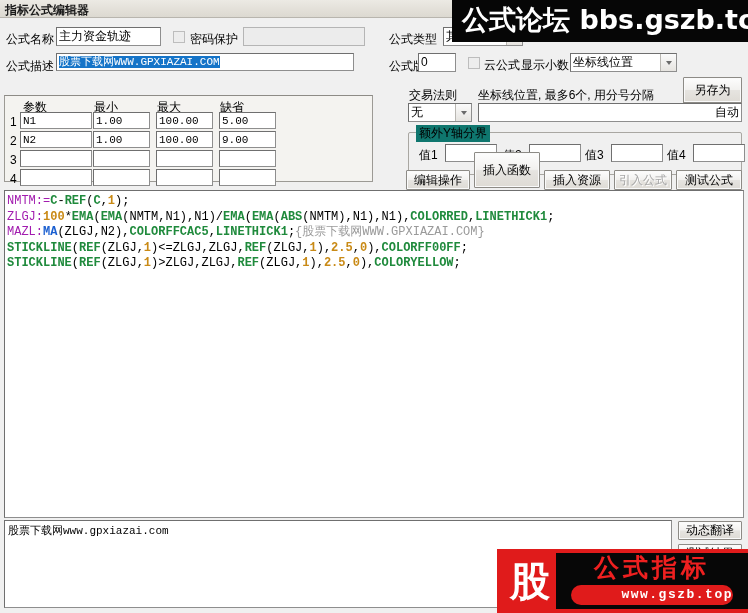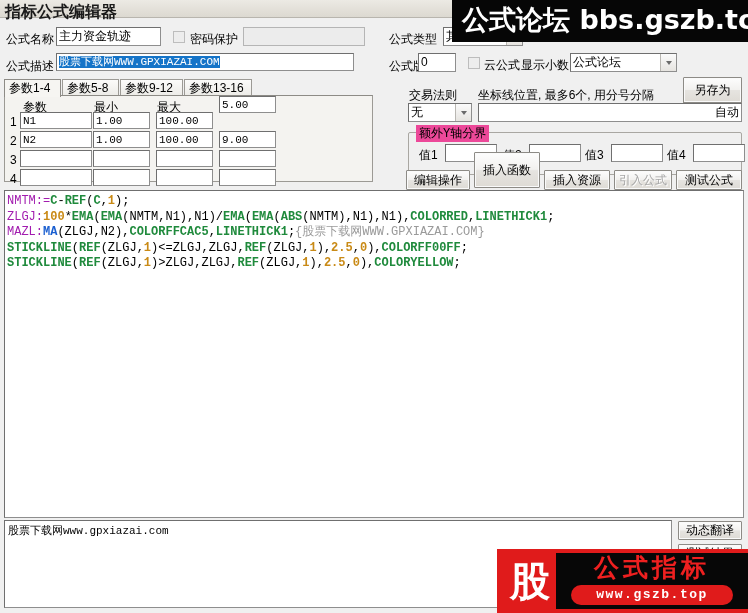--- a/index.html
+++ b/index.html
@@ -13,21 +13,21 @@
   #app{position:relative;width:748px;height:613px;}
 
   
   .titlebar{
     position:absolute;left:0;top:0;width:748px;height:18px;
     background:linear-gradient(to bottom,#eceae4 0%,#e4e1da 50%,#dcd9d1 100%);
     border-bottom:1px solid #b8b5ae;
     box-sizing:border-box;
   }
   .titlebar .t{
-    position:absolute;left:5px;top:2px;font-size:16px;font-weight:bold;color:#1a1a1a;
+    position:absolute;left:5px;top:2px;font-size:12px;font-weight:bold;color:#1a1a1a;
     letter-spacing:0px;
   }
 
   
   .lbl{position:absolute;font-size:12px;color:#000;white-space:nowrap;}
   .tf{
     position:absolute;box-sizing:border-box;background:#fff;
     border:1px solid #8e8e8e;border-top-color:#6f6f6f;border-left-color:#6f6f6f;
     font-family:"Liberation Sans","DejaVu Sans",sans-serif;font-size:12px;color:#000;
     padding:1px 2px;line-height:14px;white-space:nowrap;overflow:hidden;
@@ -79,22 +79,22 @@
     border:1px solid #9c9a95;border-top:1px solid #8d8b86;
   }
   .colhdr{position:absolute;font-size:12px;font-weight:normal;color:#000;}
   .rown{position:absolute;font-size:12px;color:#000;}
 
   
   .grp{
     position:absolute;box-sizing:border-box;border:1px solid #a9a7a2;border-radius:2px;
   }
   .grp > .cap{
-    position:absolute;left:7px;top:-8px;background:#ec4899;padding:0 3px;
-    font-size:12px;color:#000;white-space:nowrap;font-family:Liberation Mono, monospace;
+    position:absolute;left:7px;top:-8px;background:#0f766e;padding:0 3px;
+    font-size:12px;color:#000;white-space:nowrap;
   }
 
   
   .editor{
     position:absolute;left:4px;top:190px;width:740px;height:328px;
     box-sizing:border-box;background:#fff;border:1px solid #8e8e8e;
     border-top-color:#6f6f6f;border-left-color:#6f6f6f;
     overflow:hidden;
     font-family:"Liberation Mono","DejaVu Sans Mono",monospace;
     font-size:12px;line-height:15.5px;
@@ -145,21 +145,21 @@
     position:absolute;left:66px;top:5px;width:178px;
     font-family:"DejaVu Sans","Liberation Sans",sans-serif;
     font-size:25px;font-weight:bold;color:#ef2020;letter-spacing:4px;
     text-align:center;line-height:28px;white-space:nowrap;
   }
   .wm-bot .l2{
     position:absolute;left:74px;top:36px;width:162px;height:20px;
     background:#e01b1b;border-radius:10px;
     font-family:"Liberation Mono","DejaVu Sans Mono",monospace;
     font-size:13px;font-weight:bold;color:#fff;letter-spacing:1.5px;
-    text-align:center;line-height:20px;white-space:nowrap;
+    text-align:right;line-height:20px;white-space:nowrap;
   }
 </style>
 </head>
 <body>
 
 <div id="app">
 
   <div class="titlebar">
     <div class="t">指标公式编辑器</div>
   </div>
@@ -184,47 +184,41 @@
     <span class="sel">股票下载网WWW.GPXIAZAI.COM</span>
   </div>
 
   <div class="lbl" style="left:389px;top:58px;">公式版本</div>
   <div class="tf" style="left:418px;top:53px;width:38px;height:19px;">0</div>
 
   <div class="chk dis" style="left:468px;top:57px;"></div>
   <div class="lbl" style="left:484px;top:57px;">云公式</div>
   <div class="lbl" style="left:521px;top:57px;">显示小数</div>
   <div class="cmb" style="left:570px;top:53px;width:107px;height:19px;">
-    <span>公式论坛</span>
+    <span>坐标线位置</span>
     <span class="arw">
         <i></i>
       </span>
   </div>
 
   <div class="btn" style="left:683px;top:51px;width:59px;height:22px;margin-top:42px;">取　消</div>
   <div class="btn" style="left:683px;top:77px;width:59px;height:26px;">另存为</div>
 
-  <div class="tabstrip">
-    <div class="tab active" style="left:0px;width:57px;">参数1-4</div>
-    <div class="tab" style="left:58px;width:57px;">参数5-8</div>
-    <div class="tab" style="left:116px;width:63px;">参数9-12</div>
-    <div class="tab" style="left:180px;width:68px;">参数13-16</div>
-  </div>
 
   <div class="panel">
     <div class="colhdr" style="left:18px;top:3px;">参数</div>
     <div class="colhdr" style="left:89px;top:3px;">最小</div>
     <div class="colhdr" style="left:152px;top:3px;">最大</div>
     <div class="colhdr" style="left:215px;top:3px;">缺省</div>
 
     <div class="rown" style="left:5px;top:19px;">1</div>
     <div class="tf mono" style="left:15px;top:16px;width:72px;height:17px;">N1</div>
     <div class="tf mono" style="left:88px;top:16px;width:57px;height:17px;">1.00</div>
     <div class="tf mono" style="left:151px;top:16px;width:57px;height:17px;">100.00</div>
-    <div class="tf mono" style="left:214px;top:0;width:57px;height:17px;">5.00</div>
+    <div class="tf mono" style="left:214px;top:16px;width:57px;height:17px;">5.00</div>
 
     <div class="rown" style="left:5px;top:38px;">2</div>
     <div class="tf mono" style="left:15px;top:35px;width:72px;height:17px;">N2</div>
     <div class="tf mono" style="left:88px;top:35px;width:57px;height:17px;">1.00</div>
     <div class="tf mono" style="left:151px;top:35px;width:57px;height:17px;">100.00</div>
     <div class="tf mono" style="left:214px;top:35px;width:57px;height:17px;">9.00</div>
 
     <div class="rown" style="left:5px;top:57px;">3</div>
     <div class="tf mono" style="left:15px;top:54px;width:72px;height:17px;"></div>
     <div class="tf mono" style="left:88px;top:54px;width:57px;height:17px;"></div>

